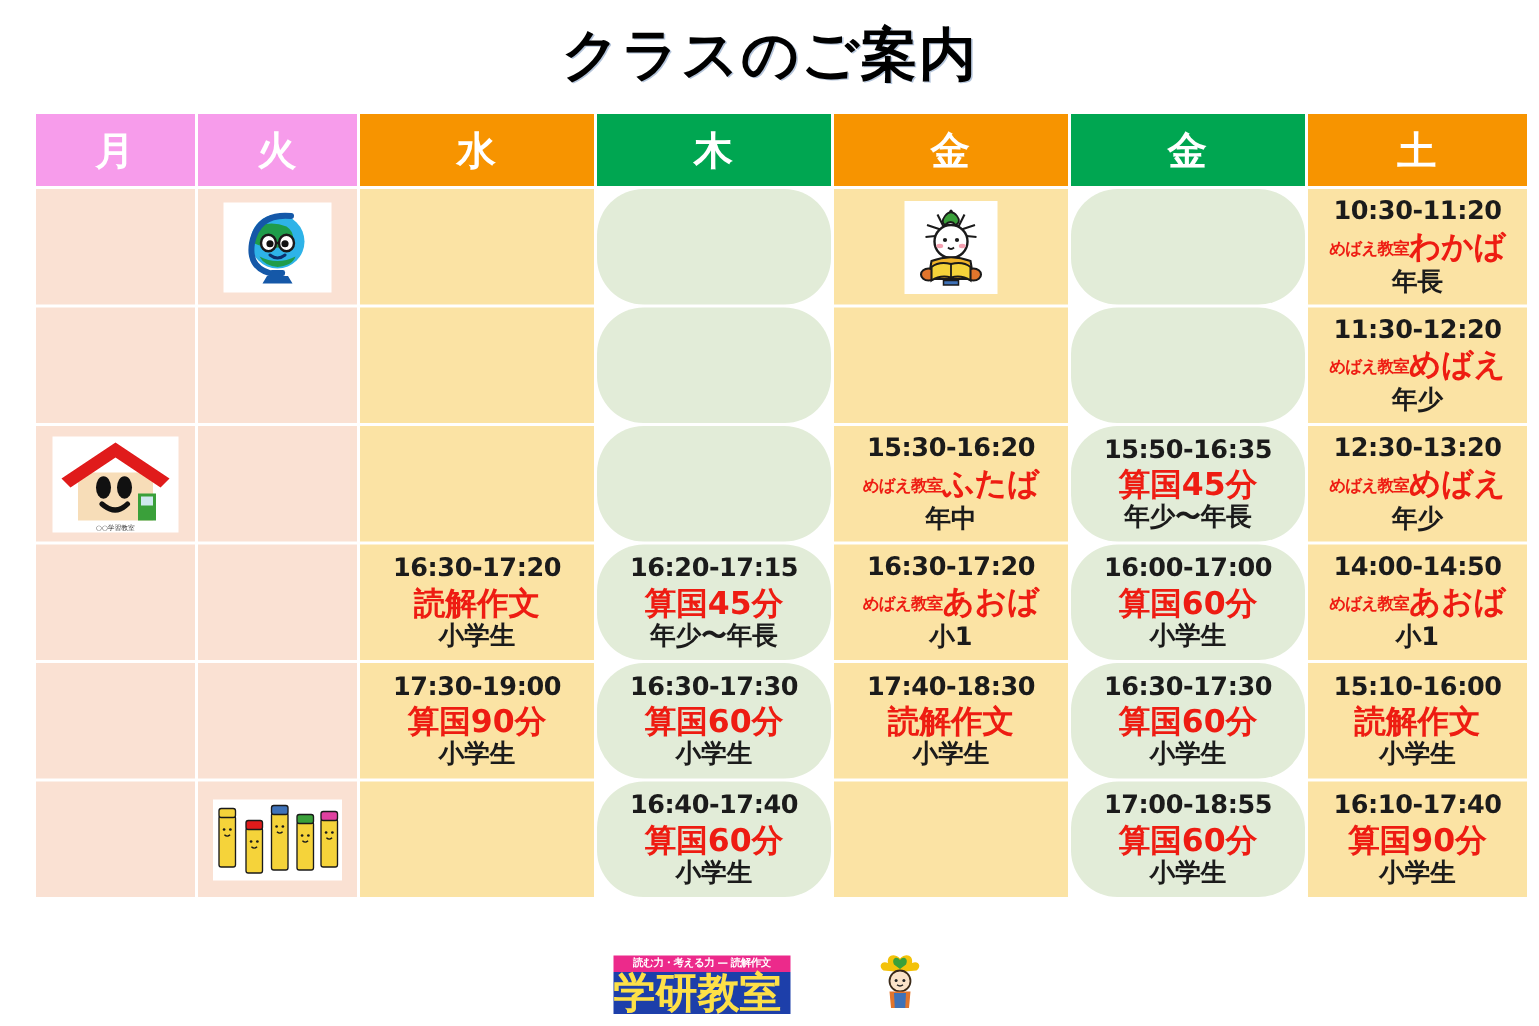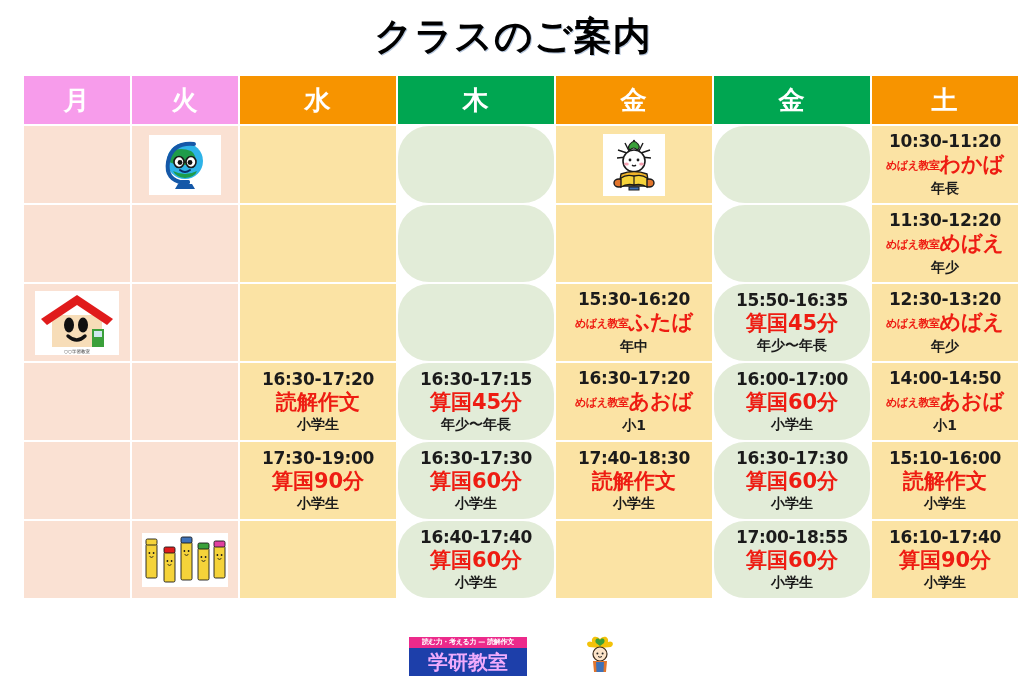--- a/index.html
+++ b/index.html
@@ -89,21 +89,21 @@
   }
   .cname .pre {
     font-size: 11px;
     font-weight: 700;
     color: #ee1c12;
     letter-spacing: -0.5px;
     vertical-align: 2px;
   }
   .ctarget {
     display: block;
-    font-size: 14px;
+    font-size: 17px;
     font-weight: 700;
     color: #1b1b1b;
     line-height: 21px;
     white-space: nowrap;
   }
 
   
   .illo {
     display: block;
     margin: 0 auto;
@@ -130,24 +130,23 @@
     font-size: 7px;
     font-weight: 700;
     text-align: center;
     line-height: 11px;
     letter-spacing: -0.3px;
     white-space: nowrap;
     overflow: hidden;
   }
   .logo-gakken .mark {
     background: #1d3faa;
-    color: #f0abfc;
-    font-size: 20px;
-    font-weight: 700;
-    text-align: center;
+    color: #fde047;
+    font-size: 28px;
+    font-weight: 700;
     line-height: 28px;
     letter-spacing: 0px;
   }
   .logo-mebae { display: flex; align-items: center; gap: 5px; }
   .logo-mebae .mtext { display: flex; flex-direction: column; align-items: flex-start; }
   .logo-mebae .mtag {
     font-size: 7px; font-weight: 700; color: #2b2b2b;
     letter-spacing: -0.2px; line-height: 10px; white-space: nowrap;
   }
   .logo-mebae .mname {
@@ -284,21 +283,21 @@
         </tr>
         <tr>
           <td class="bg-pink"></td>
           <td class="bg-pink"></td>
           <td class="bg-orange">
             <span class="ctime">16:30-17:20</span>
             <span class="cname"><span>読解作文</span></span>
             <span class="ctarget">小学生</span>
           </td>
           <td class="bg-green">
-            <span class="ctime">16:30-17:15</span>
+            <span class="ctime">16:20-17:15</span>
             <span class="cname"><span>算国45分</span></span>
             <span class="ctarget">年少〜年長</span>
           </td>
           <td class="bg-orange">
             <span class="ctime">16:30-17:20</span>
             <span class="cname"><span class="pre">めばえ教室</span><span>あおば</span></span>
             <span class="ctarget">小1</span>
           </td>
           <td class="bg-green">
             <span class="ctime">16:00-17:00</span>

